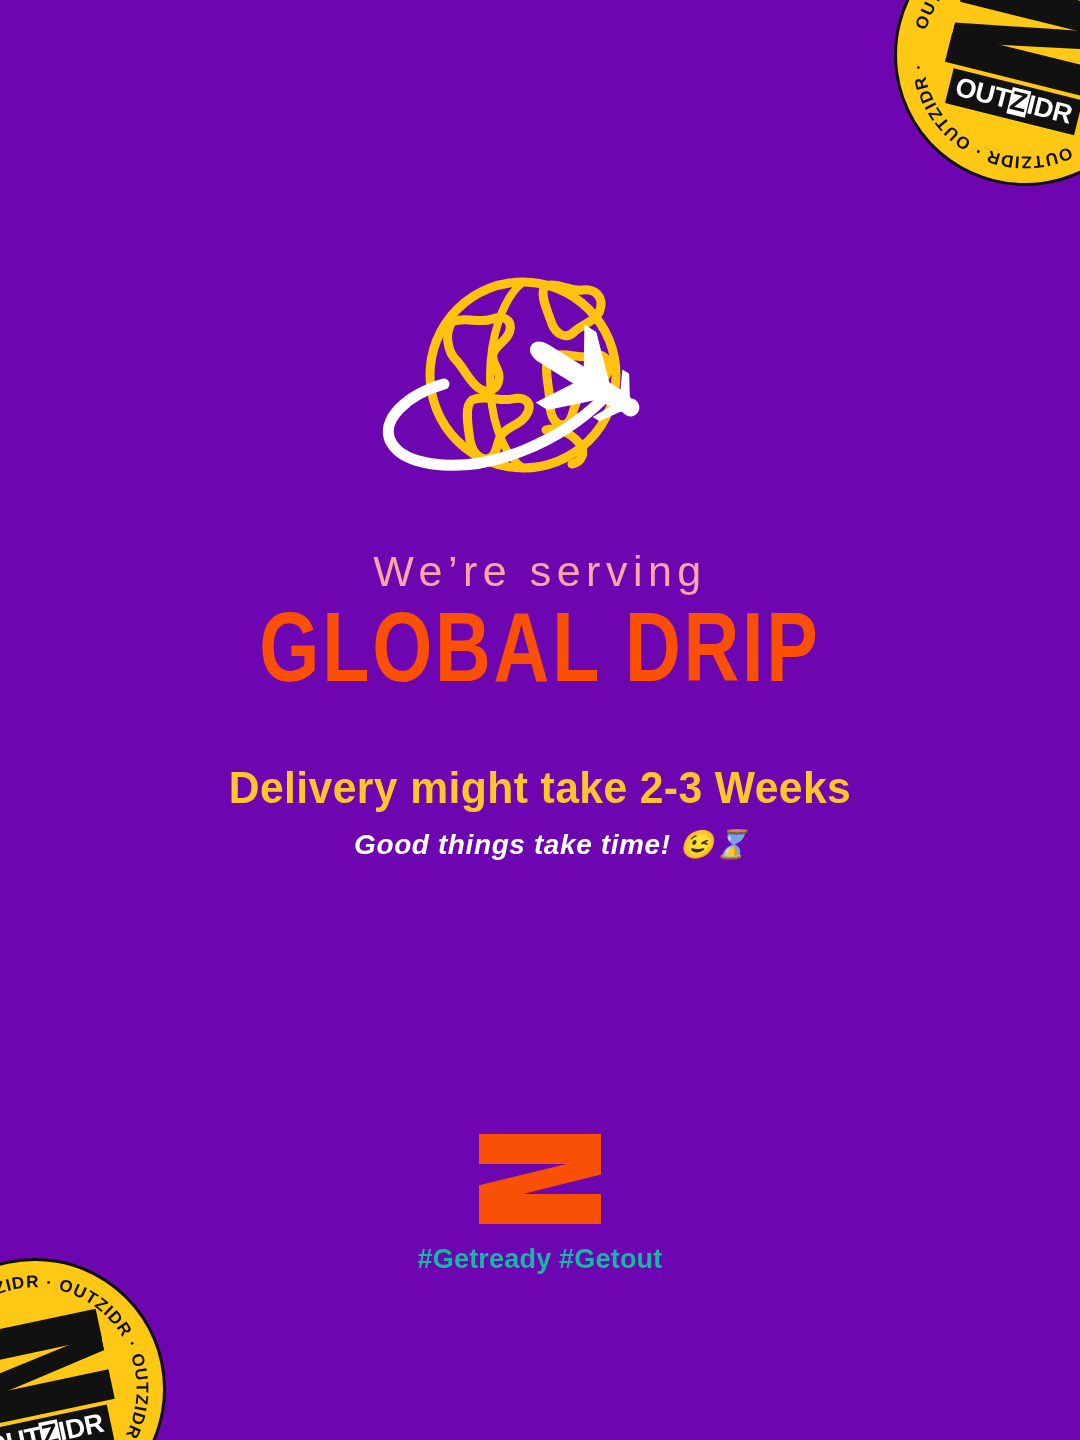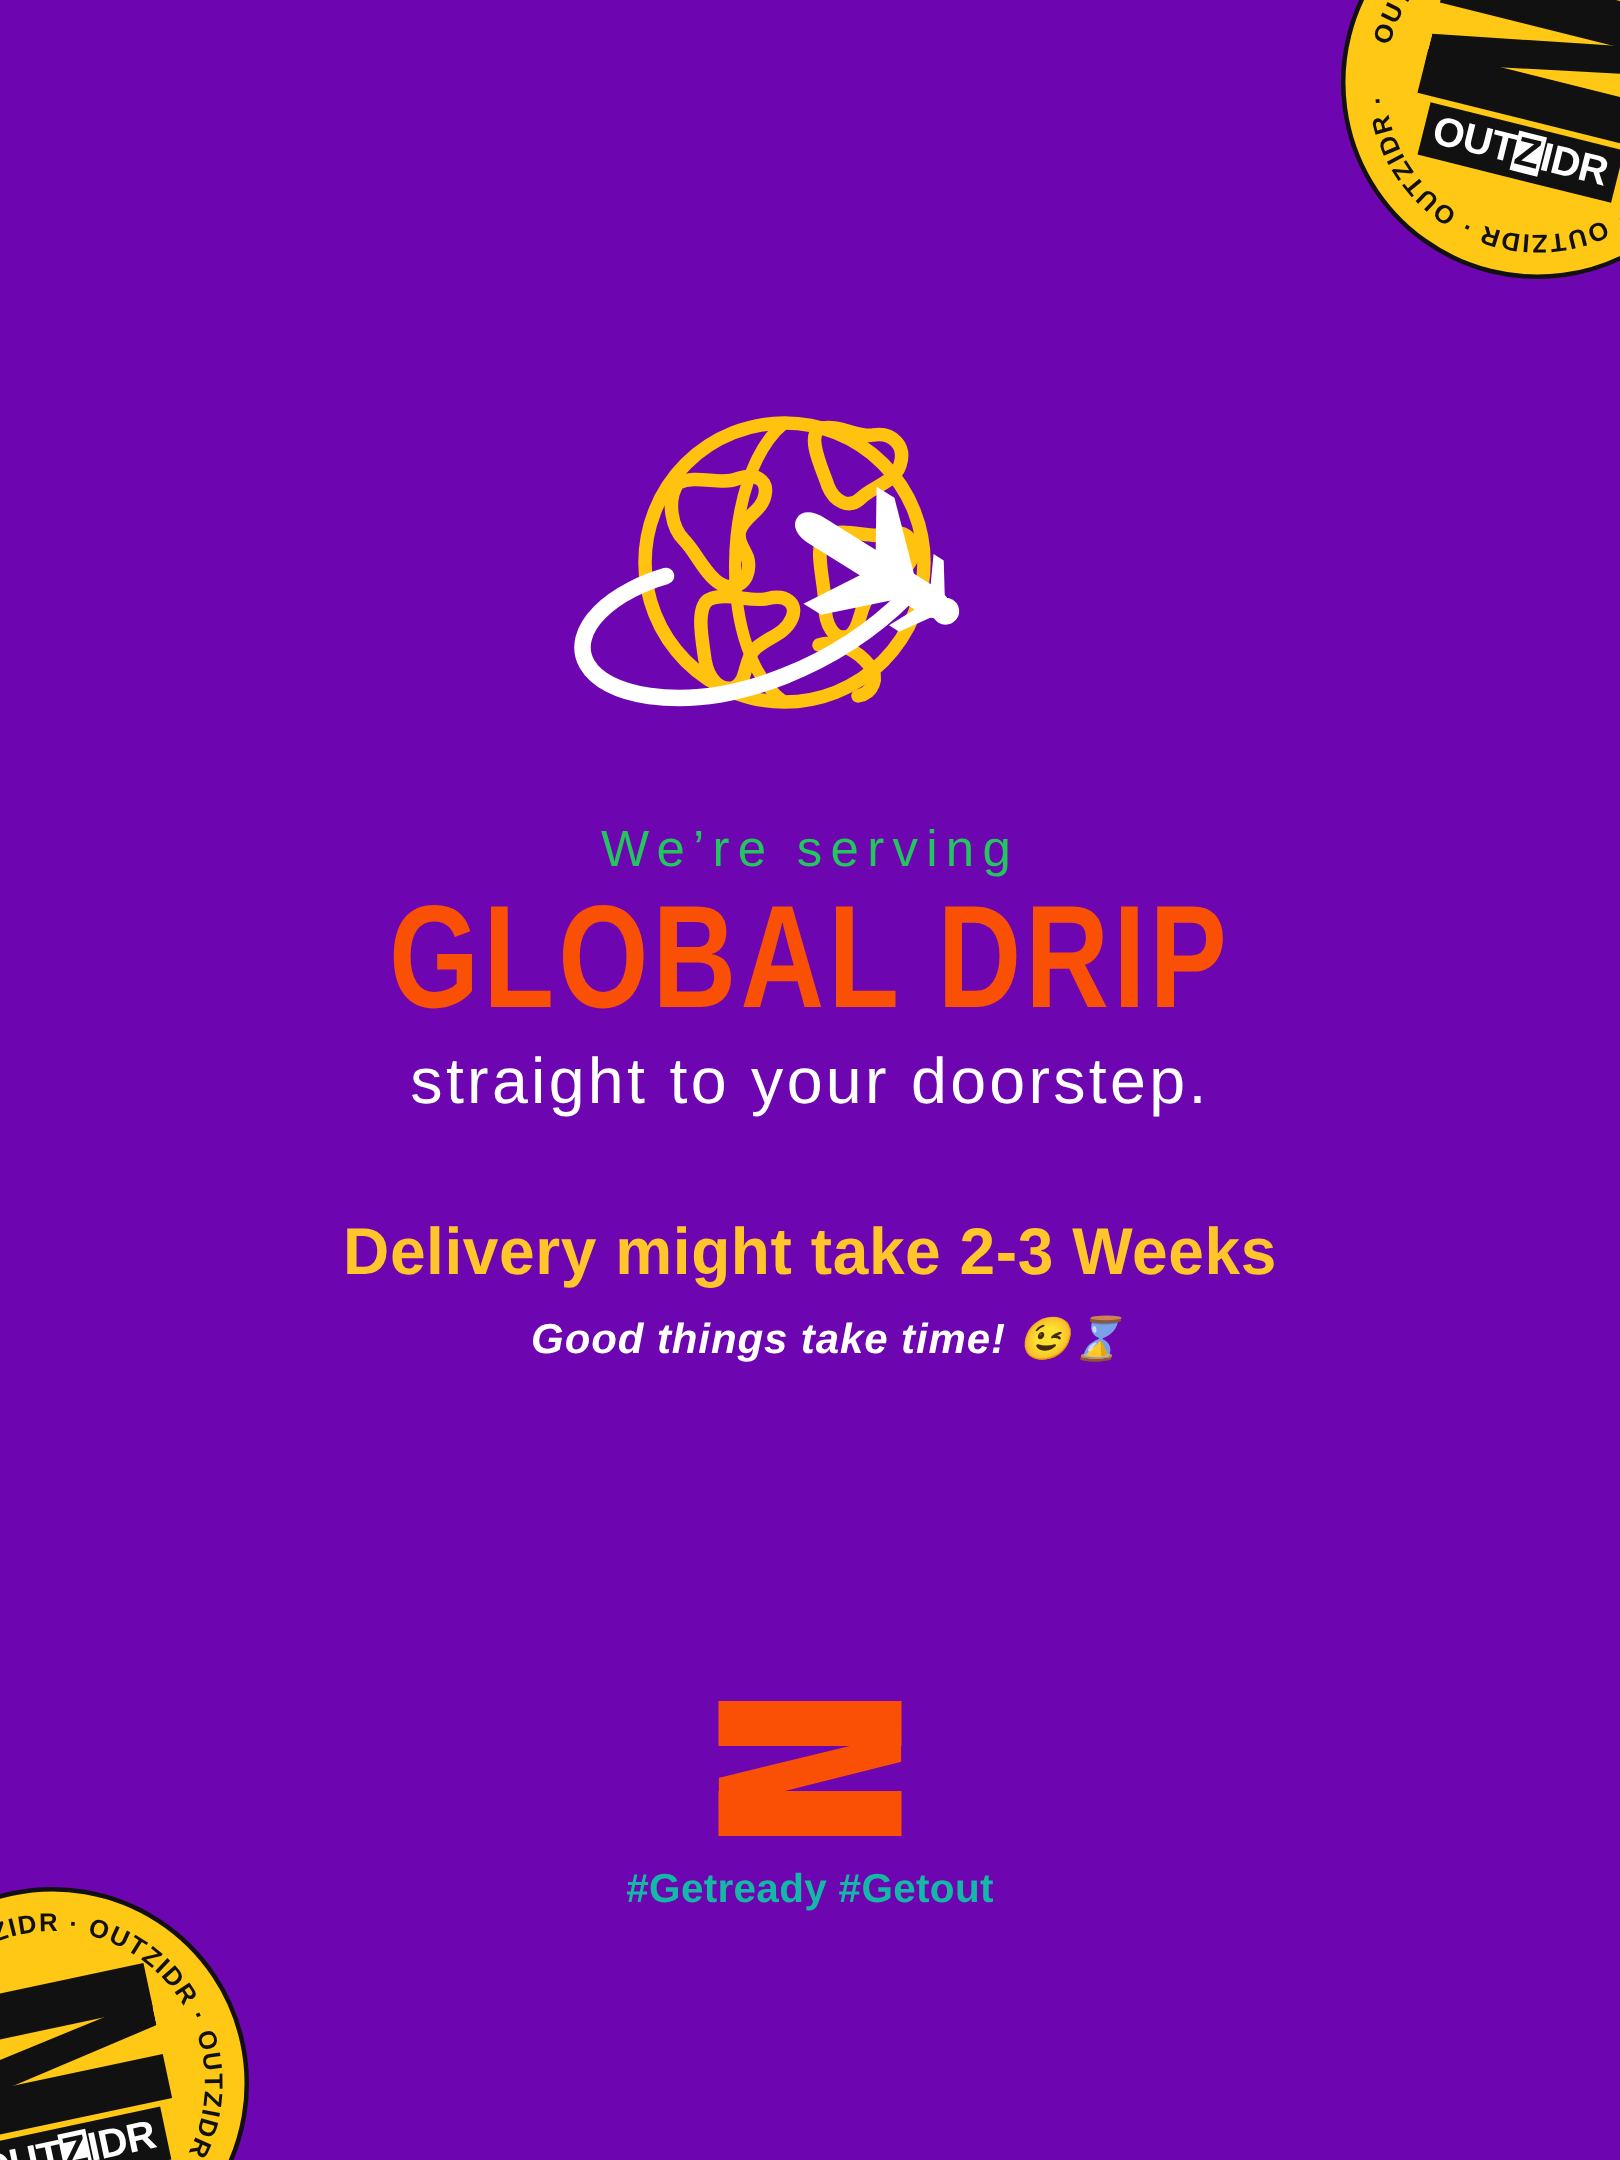--- a/index.html
+++ b/index.html
@@ -102,22 +102,22 @@
   }
 
   
   #copy {
     position:absolute;
     left:0; right:0;
     top:548px;
     text-align:center;
   }
   #eyebrow {
-    color:#22c55e;
-    font-size:34px;
+    color:#fca5a5;
+    font-size:43px;
     font-weight:300;
     letter-spacing:5.5px;
     line-height:1.08;
   }
   #headline {
     color:#FA5005;
     font-size:84px;
     font-weight:bold;
     letter-spacing:3px;
     line-height:1.18;
@@ -233,21 +233,20 @@
     <path d="M62,53 L36,96 L50,96 L92,56 Z" fill="#FFFFFF"></path>
     <path d="M104,46 L92,22 L100,22 L116,46 Z" fill="#FFFFFF"></path>
     <path d="M104,54 L92,78 L100,78 L116,54 Z" fill="#FFFFFF"></path>
     <circle cx="119" cy="50" r="9" fill="#FFFFFF"></circle>
   </g>
 </svg>
 
 <div id="copy">
   <div id="eyebrow">We’re serving</div>
   <div id="headline">GLOBAL DRIP</div>
-  <div id="subline">straight to your doorstep.</div>
   <div id="delivery">Delivery might take 2-3 Weeks</div>
   <div id="reassurance">Good things take time! 😉⌛</div>
 </div>
 
 <div id="footer">
   <div id="brand-z">
     <div class="zbar ztop"></div>
     <div class="zdiag"></div>
     <div class="zbar zbot"></div>
   </div>

